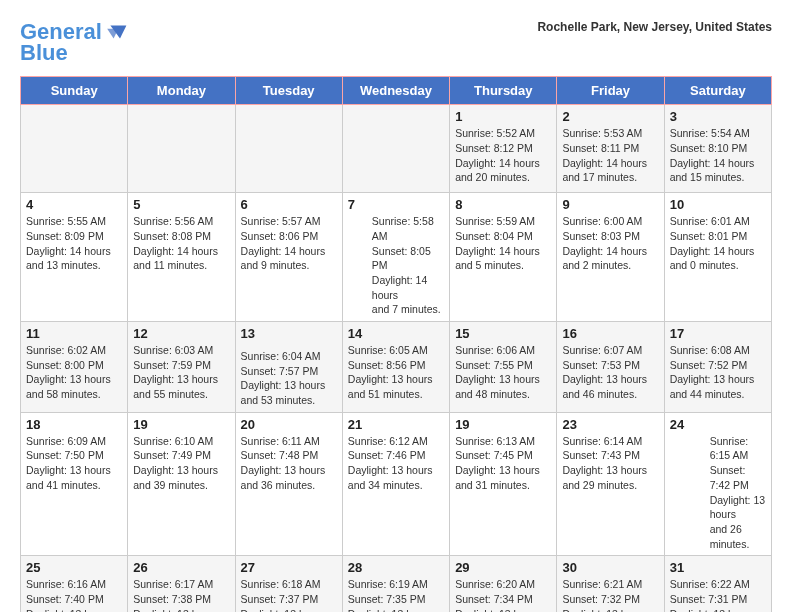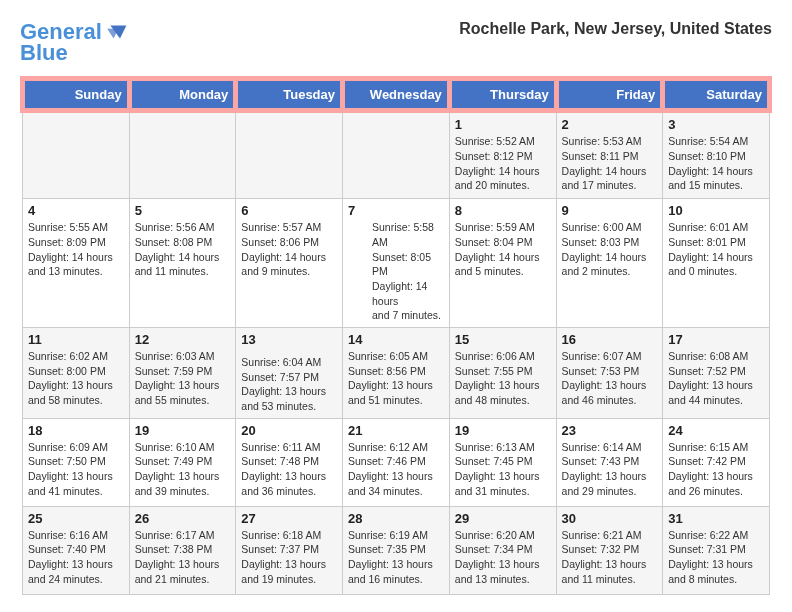--- a/index.html
+++ b/index.html
@@ -36,37 +36,37 @@
     }
     .title-block {
       text-align: right;
     }
     .month-title {
       font-size: 42px;
       color: #1a3a5c;
       font-weight: 300;
     }
     .location {
-      font-size: 16px;
+      font-size: 12px;
       color: #333;
       font-weight: bold;
     }
     table {
       width: 100%;
       border-collapse: collapse;
     }
     thead tr {
       background-color: #4472c4;
     }
     thead th {
       color: #fff;
       font-size: 13px;
       padding: 6px 5px;
-      text-align: right;
-      border: 5px solid #fca5a5;
+      text-align: center;
+      border: 1px solid #fca5a5;
     }
     tbody tr {
       vertical-align: top;
     }
     tbody td {
       border: 1px solid #ccc;
       padding: 4px 5px;
       font-size: 11px;
       color: #222;
       height: 88px;
@@ -293,21 +293,21 @@
         </td>
         <td>
           <span class="day-number">23</span>
           <div class="cell-content" style="white-space: pre-line;">Sunrise: 6:14 AM
 Sunset: 7:43 PM
 Daylight: 13 hours
 and 29 minutes.</div>
         </td>
         <td>
           <span class="day-number">24</span>
-          <div class="cell-content" style="white-space: pre-line;">Sunrise: 6:15 AM
+          <div class="cell-content" style="white-space: pre-line; margin-left: 40px;">Sunrise: 6:15 AM
 Sunset: 7:42 PM
 Daylight: 13 hours
 and 26 minutes.</div>
         </td>
       </tr>
       <tr>
         <td>
           <span class="day-number">25</span>
           <div class="cell-content" style="white-space: pre-line;">Sunrise: 6:16 AM
 Sunset: 7:40 PM

